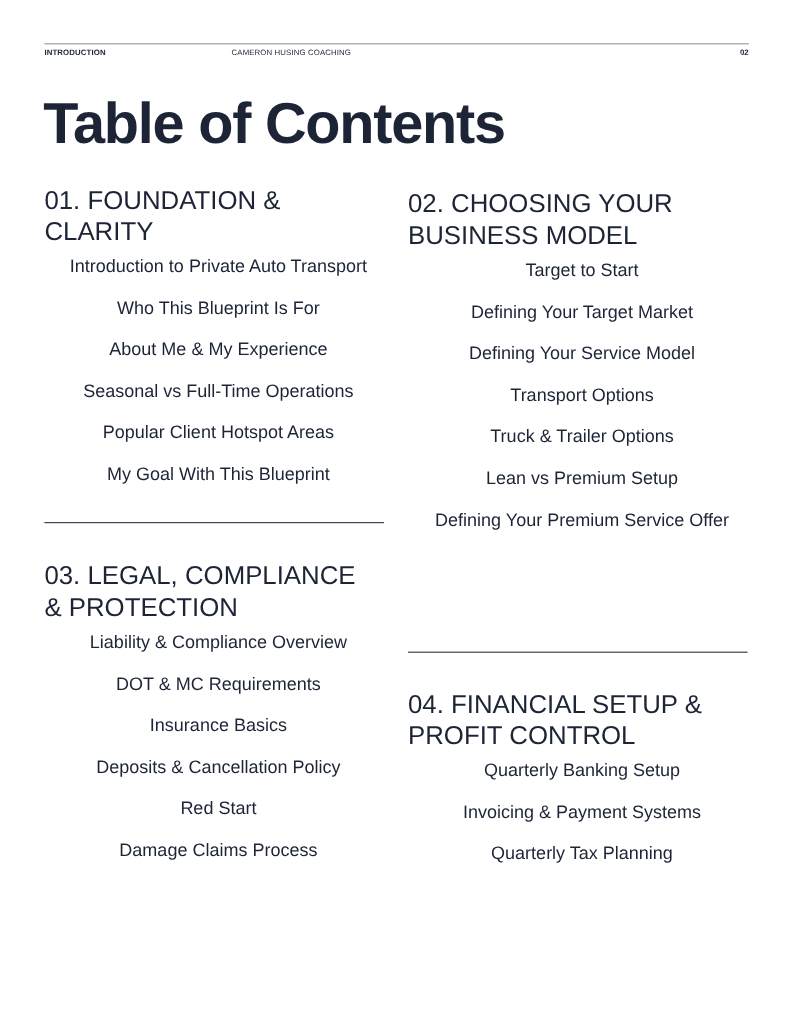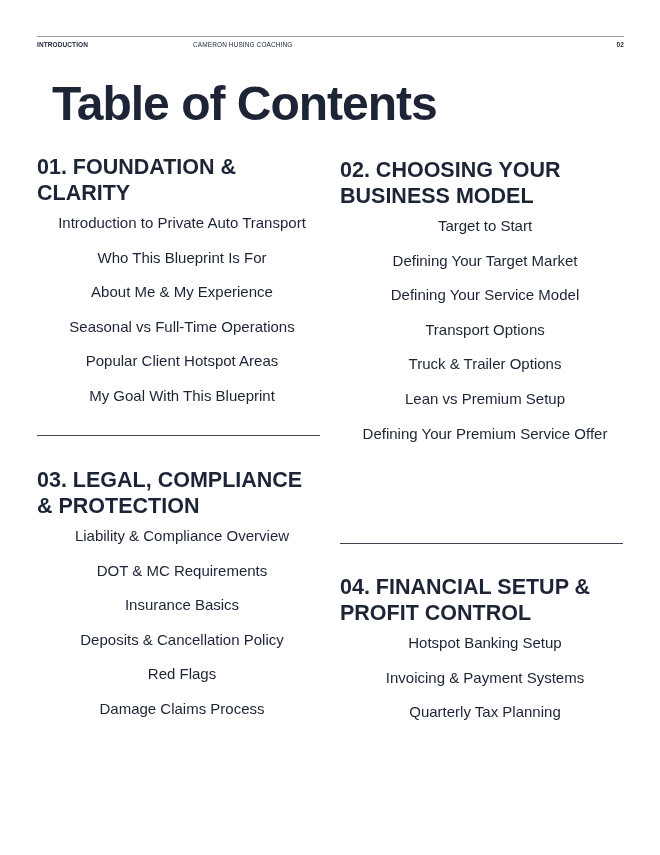--- a/index.html
+++ b/index.html
@@ -32,31 +32,30 @@
     .page-title {
       position: absolute;
       left: 36px;
       top: 76px;
       font-size: 48px;
       line-height: 56px;
       font-weight: bold;
       color: #1c2436;
       letter-spacing: -1px;
       white-space: nowrap;
-      margin-left: 16px;
     }
 
     .section {
       position: absolute;
       width: 290px;
     }
     .section-title {
       font-size: 21.5px;
       line-height: 26px;
-      font-weight: bold;
+      font-weight: normal;
       color: #1c2436;
       margin-bottom: 8px;
       white-space: pre-line;
     }
     .section-item {
       font-size: 15px;
       line-height: 18px;
       height: 34.6px;
       color: #1c2436;
       white-space: nowrap;
@@ -115,23 +114,23 @@
 
 <div class="divider" id="div2"></div>
 
 <div class="section" id="sec3">
   <div class="section-title">03. LEGAL, COMPLIANCE
 &amp; PROTECTION</div>
   <div class="section-item">Liability &amp; Compliance Overview</div>
   <div class="section-item">DOT &amp; MC Requirements</div>
   <div class="section-item">Insurance Basics</div>
   <div class="section-item">Deposits &amp; Cancellation Policy</div>
-  <div class="section-item">Red Flags</div>
+  <div class="section-item">Red Start</div>
   <div class="section-item">Damage Claims Process</div>
 </div>
 
 <div class="section" id="sec4">
   <div class="section-title">04.  FINANCIAL SETUP &amp;
 PROFIT CONTROL</div>
-  <div class="section-item">Hotspot Banking Setup</div>
+  <div class="section-item">Quarterly Banking Setup</div>
   <div class="section-item">Invoicing &amp; Payment Systems</div>
   <div class="section-item">Quarterly Tax Planning</div>
 </div>
 
 </body></html>

